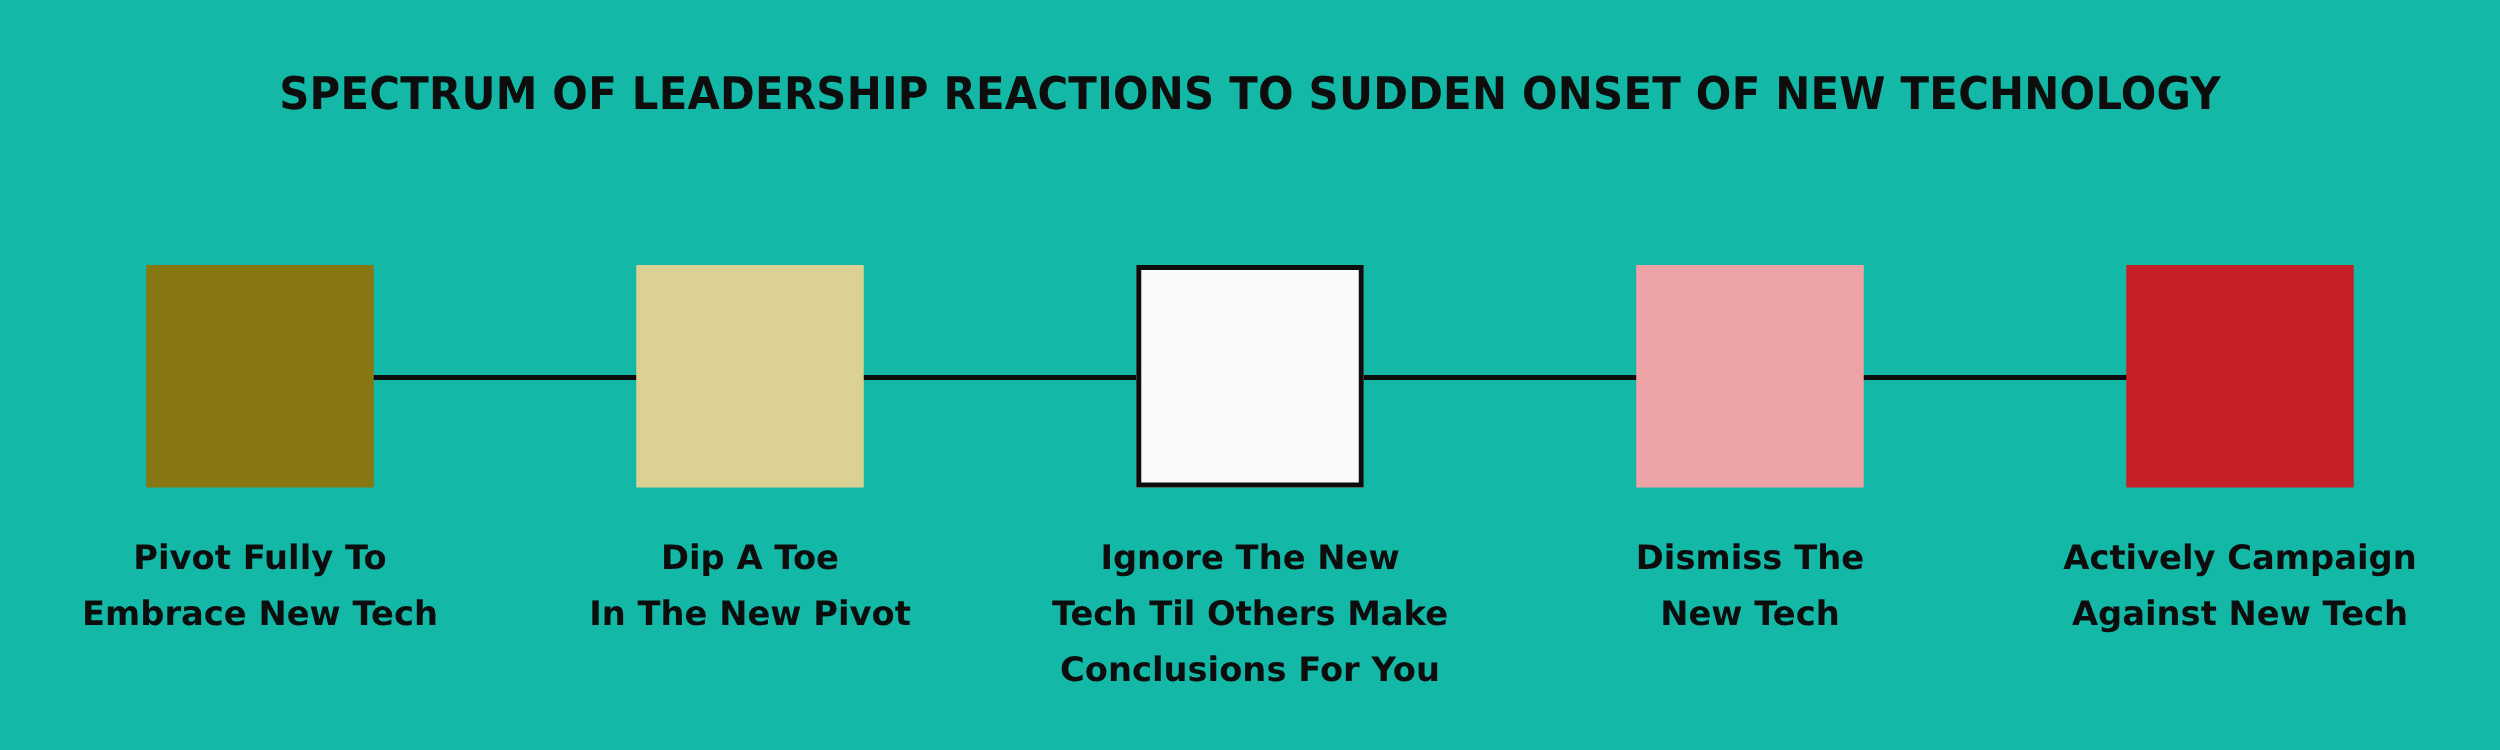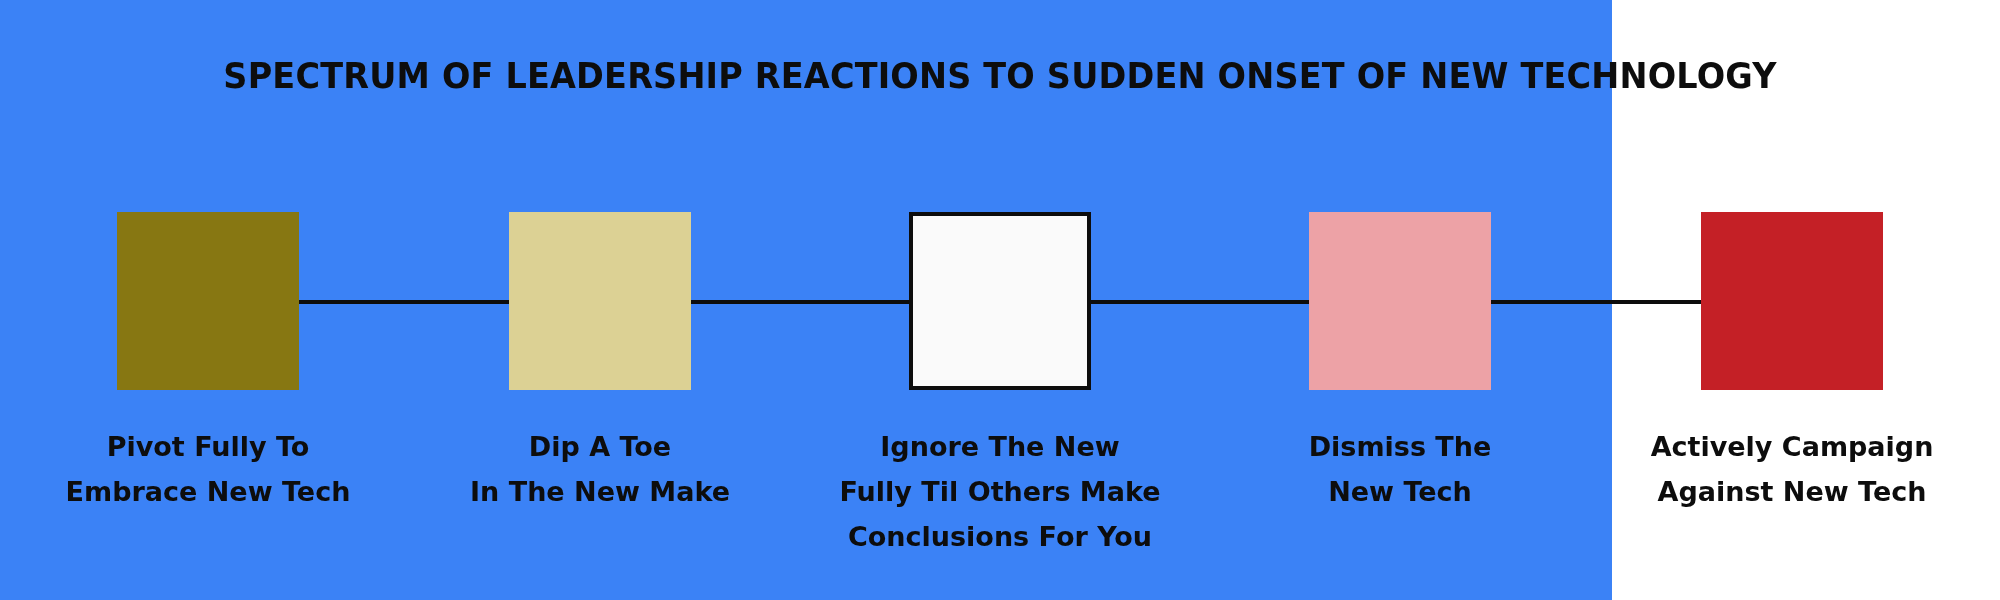--- a/index.html
+++ b/index.html
@@ -10,23 +10,23 @@
   body {
     width: 2000px;
     height: 600px;
     overflow: hidden;
     font-family: "DejaVu Sans", "Liberation Sans", sans-serif;
     -webkit-font-smoothing: antialiased;
   }
 
   #canvas {
     position: relative;
-    width: 1612px;
+    width: 2000px;
     height: 600px;
-    background: #3b82f6;
+    background: #14b8a6;
   }
 
   
   .title {
     position: absolute;
     top: 54px;
     left: 0;
     width: 2000px;
     text-align: center;
     font-family: "DejaVu Sans", "Liberation Sans", sans-serif;
@@ -107,23 +107,23 @@
     <div class="node" style="left: 509px; width: 182px; background: rgb(220, 209, 148);"></div>
     <div class="node outlined" style="left: 909px; width: 182px; background: rgb(250, 250, 250); border: 4px solid rgb(13, 13, 13);"></div>
     <div class="node" style="left: 1309px; width: 182px; background: rgb(237, 162, 166);"></div>
     <div class="node" style="left: 1701px; width: 182px; background: rgb(196, 32, 38);"></div>
   </div>
 
   <div class="labels">
     <div class="label" style="left: -2px;">Pivot Fully To
 Embrace New Tech</div>
     <div class="label" style="left: 390px;">Dip A Toe
-In The New Make</div>
+In The New Pivot</div>
     <div class="label" style="left: 790px;">Ignore The New
-Fully Til Others Make
+Tech Til Others Make
 Conclusions For You</div>
     <div class="label" style="left: 1190px;">Dismiss The
 New Tech</div>
     <div class="label" style="left: 1582px;">Actively Campaign
 Against New Tech</div>
   </div>
 
 </div>
 
 </body></html>

